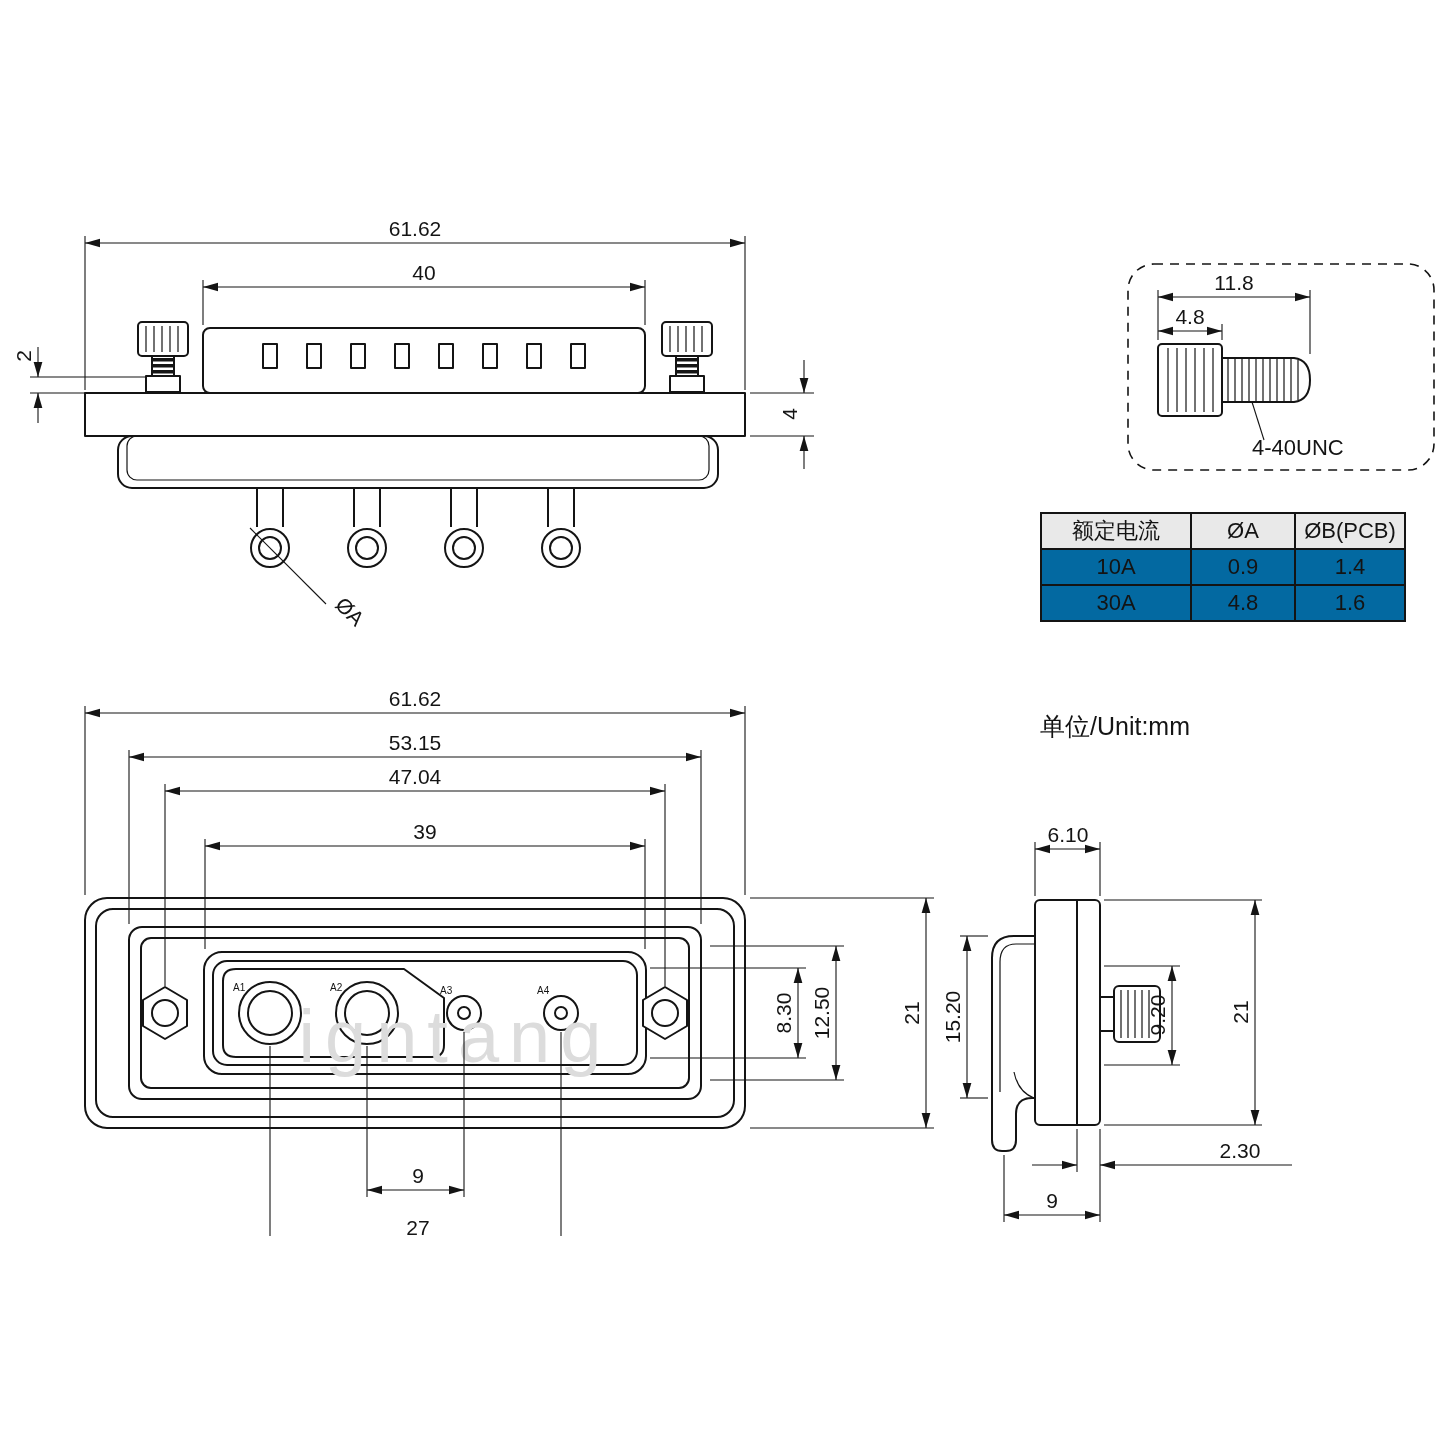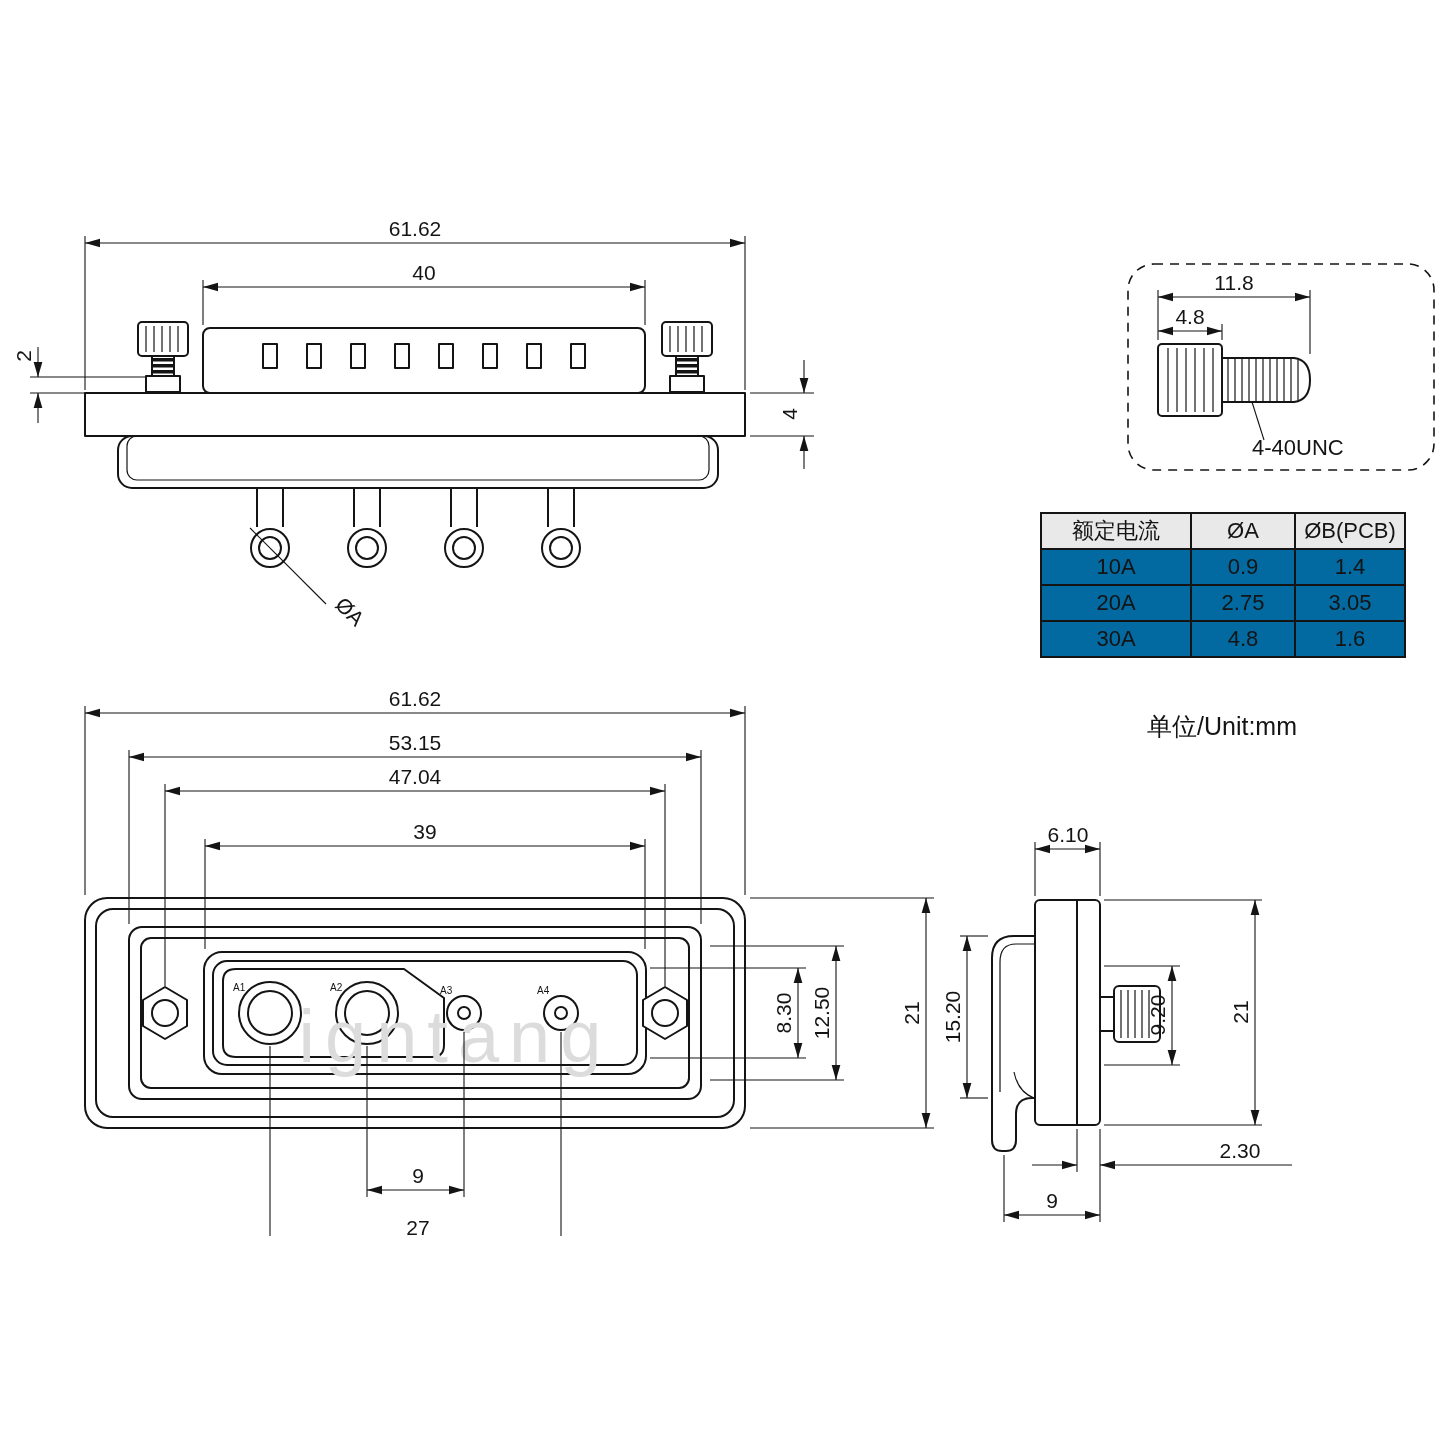--- a/index.html
+++ b/index.html
@@ -15,21 +15,21 @@
   .olw{stroke:#141414;stroke-width:2;fill:#ffffff;stroke-linejoin:round;}
   .thin{stroke:#141414;stroke-width:1.2;fill:none;}
   .dl{stroke:#141414;stroke-width:1.1;fill:none;}
   .blk{fill:#141414;stroke:none;}
   
   .spec-table{position:absolute;left:1040px;top:512px;border-collapse:collapse;background:#0369a1;}
   .spec-table th,.spec-table td{border:2px solid #141414;text-align:center;vertical-align:middle;
         font-size:22px;font-weight:400;color:#141414;height:34px;padding:0;}
   .spec-table th{background:#e9e9e9;}
   .c1{width:150px}.c2{width:104px}.c3{width:110px}
-  .unit-note{position:absolute;left:1040px;top:710px;width:364px;text-align:center;
+  .unit-note{position:absolute;left:1040px;top:710px;width:364px;text-align:left;
         font-size:25px;color:#141414;}
 </style>
 </head>
 <body>
 
 <div class="page">
 
 <svg width="1440" height="1440" viewBox="0 0 1440 1440">
   <defs>
     <marker id="arr" viewBox="0 0 10 8" refX="10" refY="4" markerWidth="15" markerHeight="12" markerUnits="userSpaceOnUse" orient="auto-start-reverse">
@@ -335,25 +335,20 @@
       <th>额定电流</th>
       <th>ØA</th>
       <th>ØB(PCB)</th>
     </tr>
     <tr>
       <td>10A</td>
       <td>0.9</td>
       <td>1.4</td>
     </tr>
     <tr>
-      <td>20A</td>
-      <td>2.75</td>
-      <td>3.05</td>
-    </tr>
-    <tr>
       <td>30A</td>
       <td>4.8</td>
       <td>1.6</td>
     </tr>
   </tbody>
 </table>
 <div class="unit-note">单位/Unit:mm</div>
 
 </div>
 

